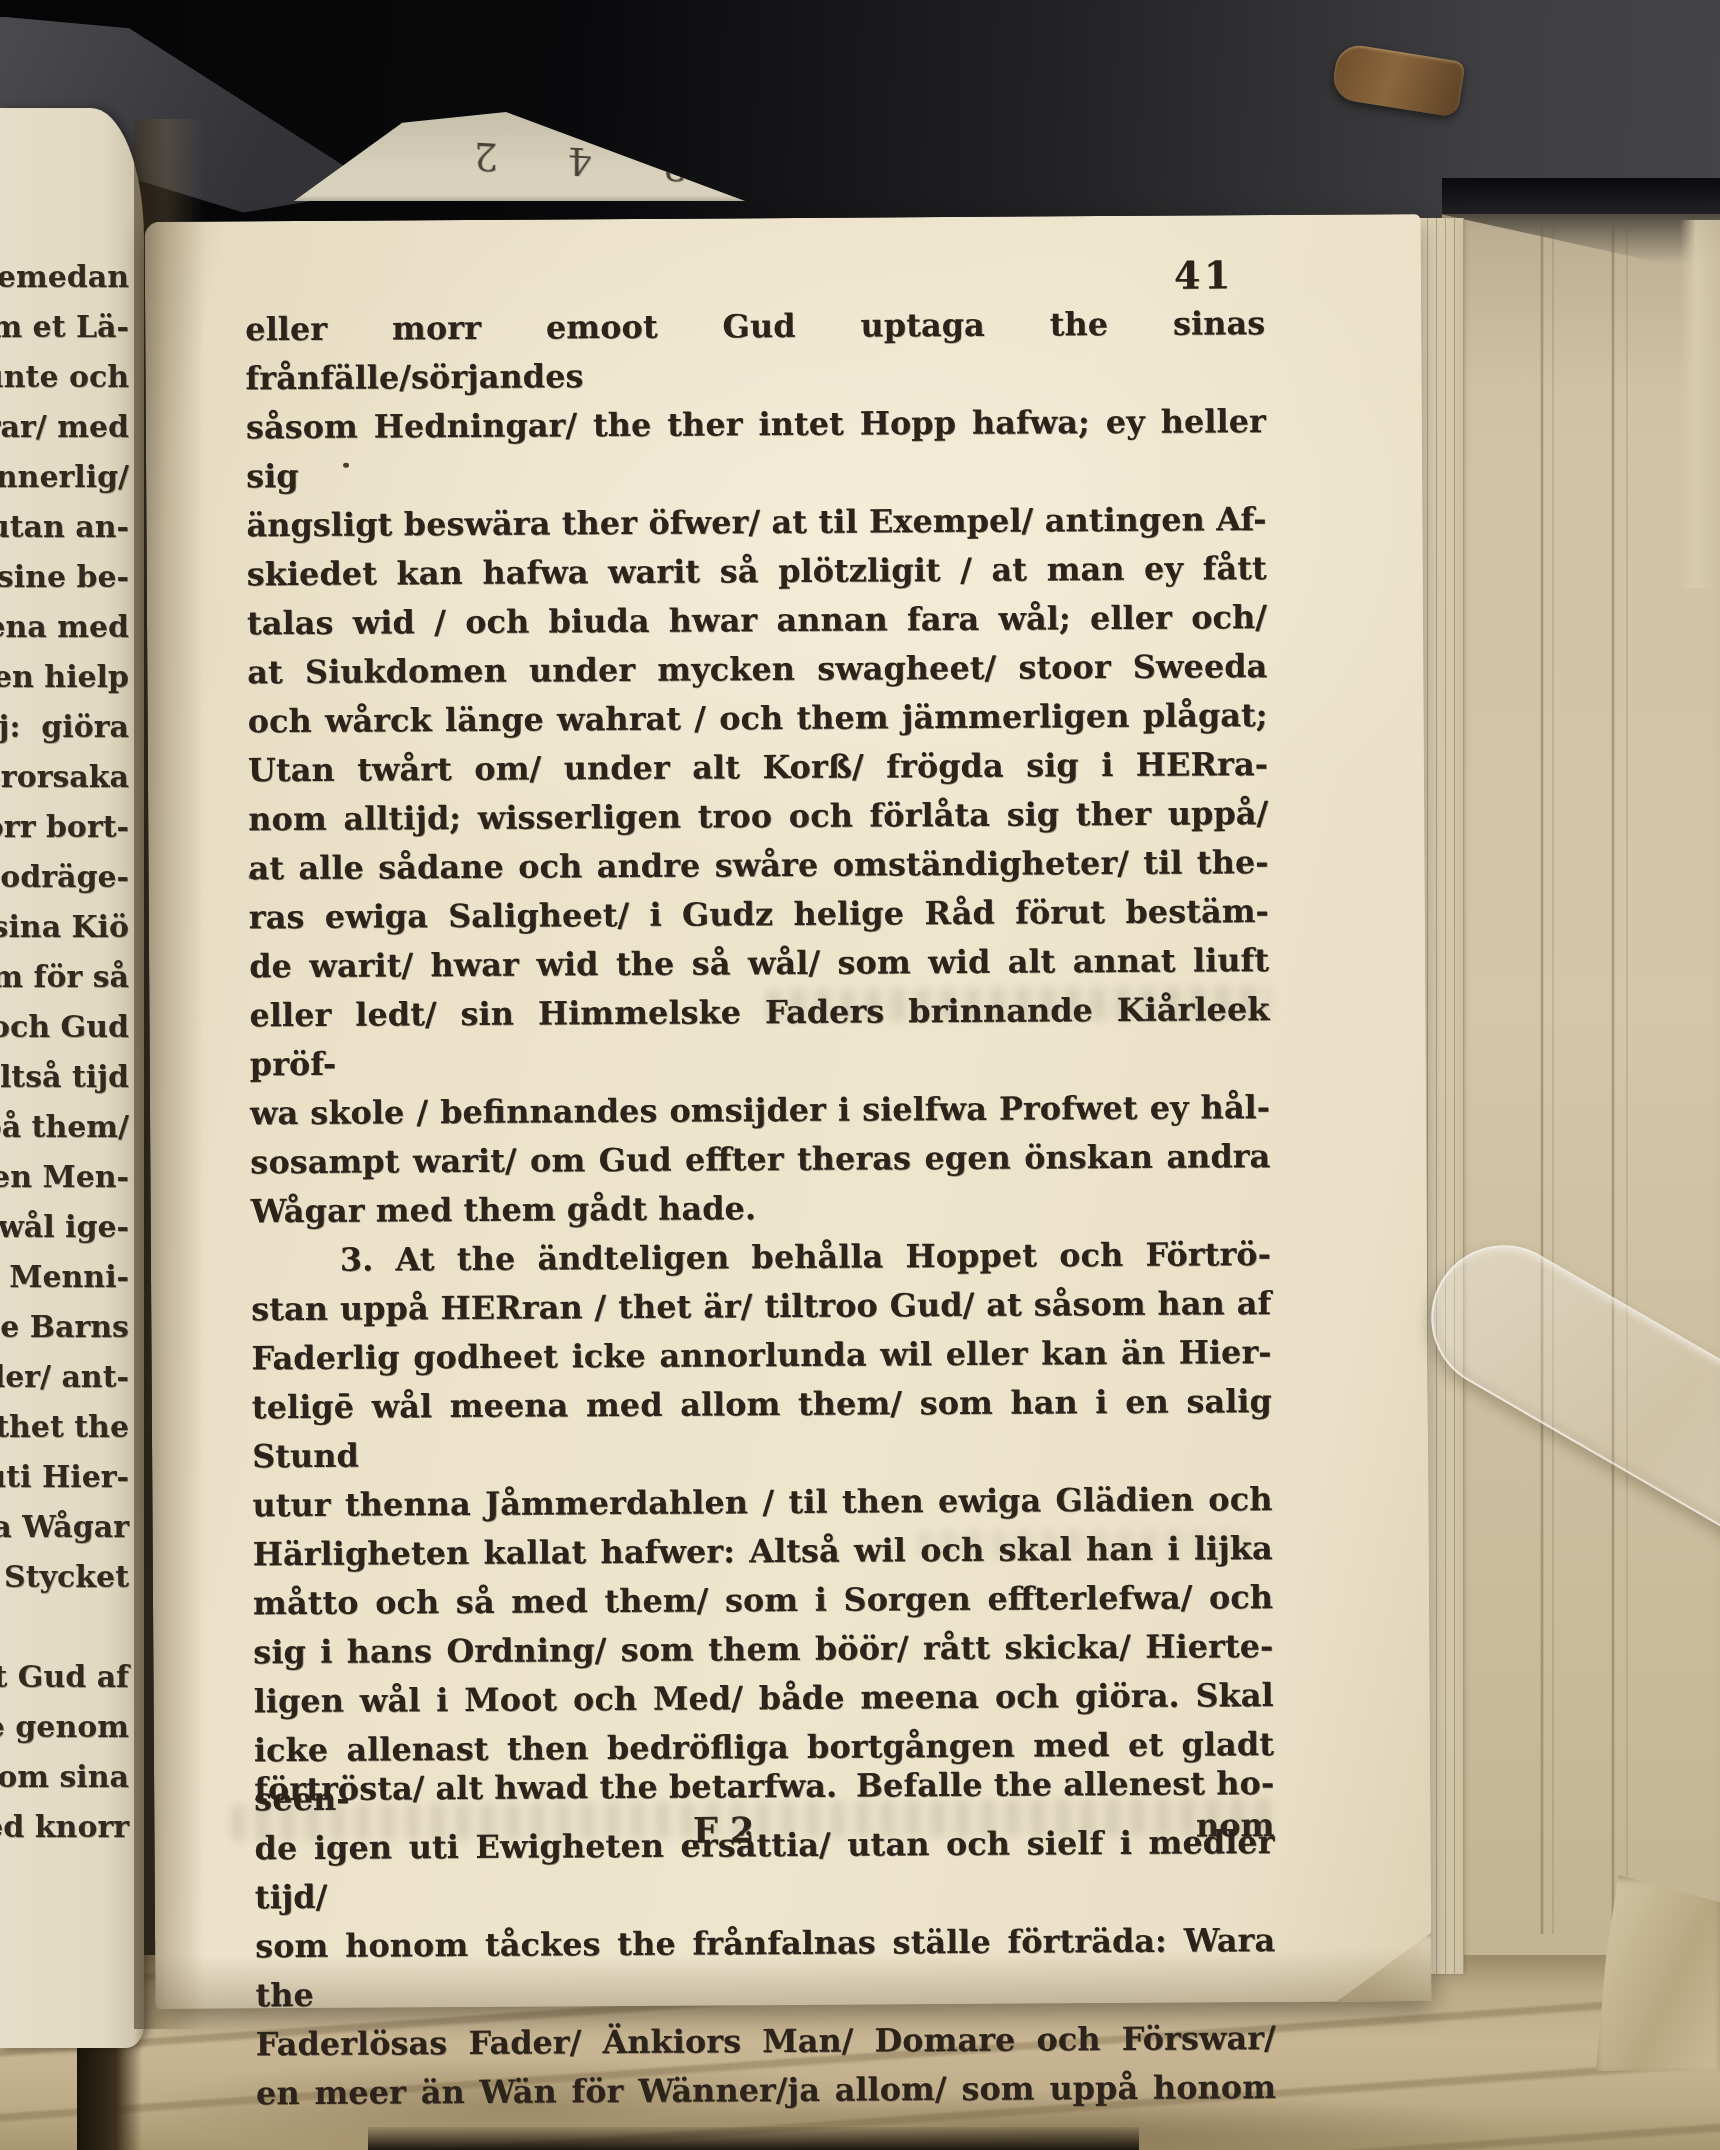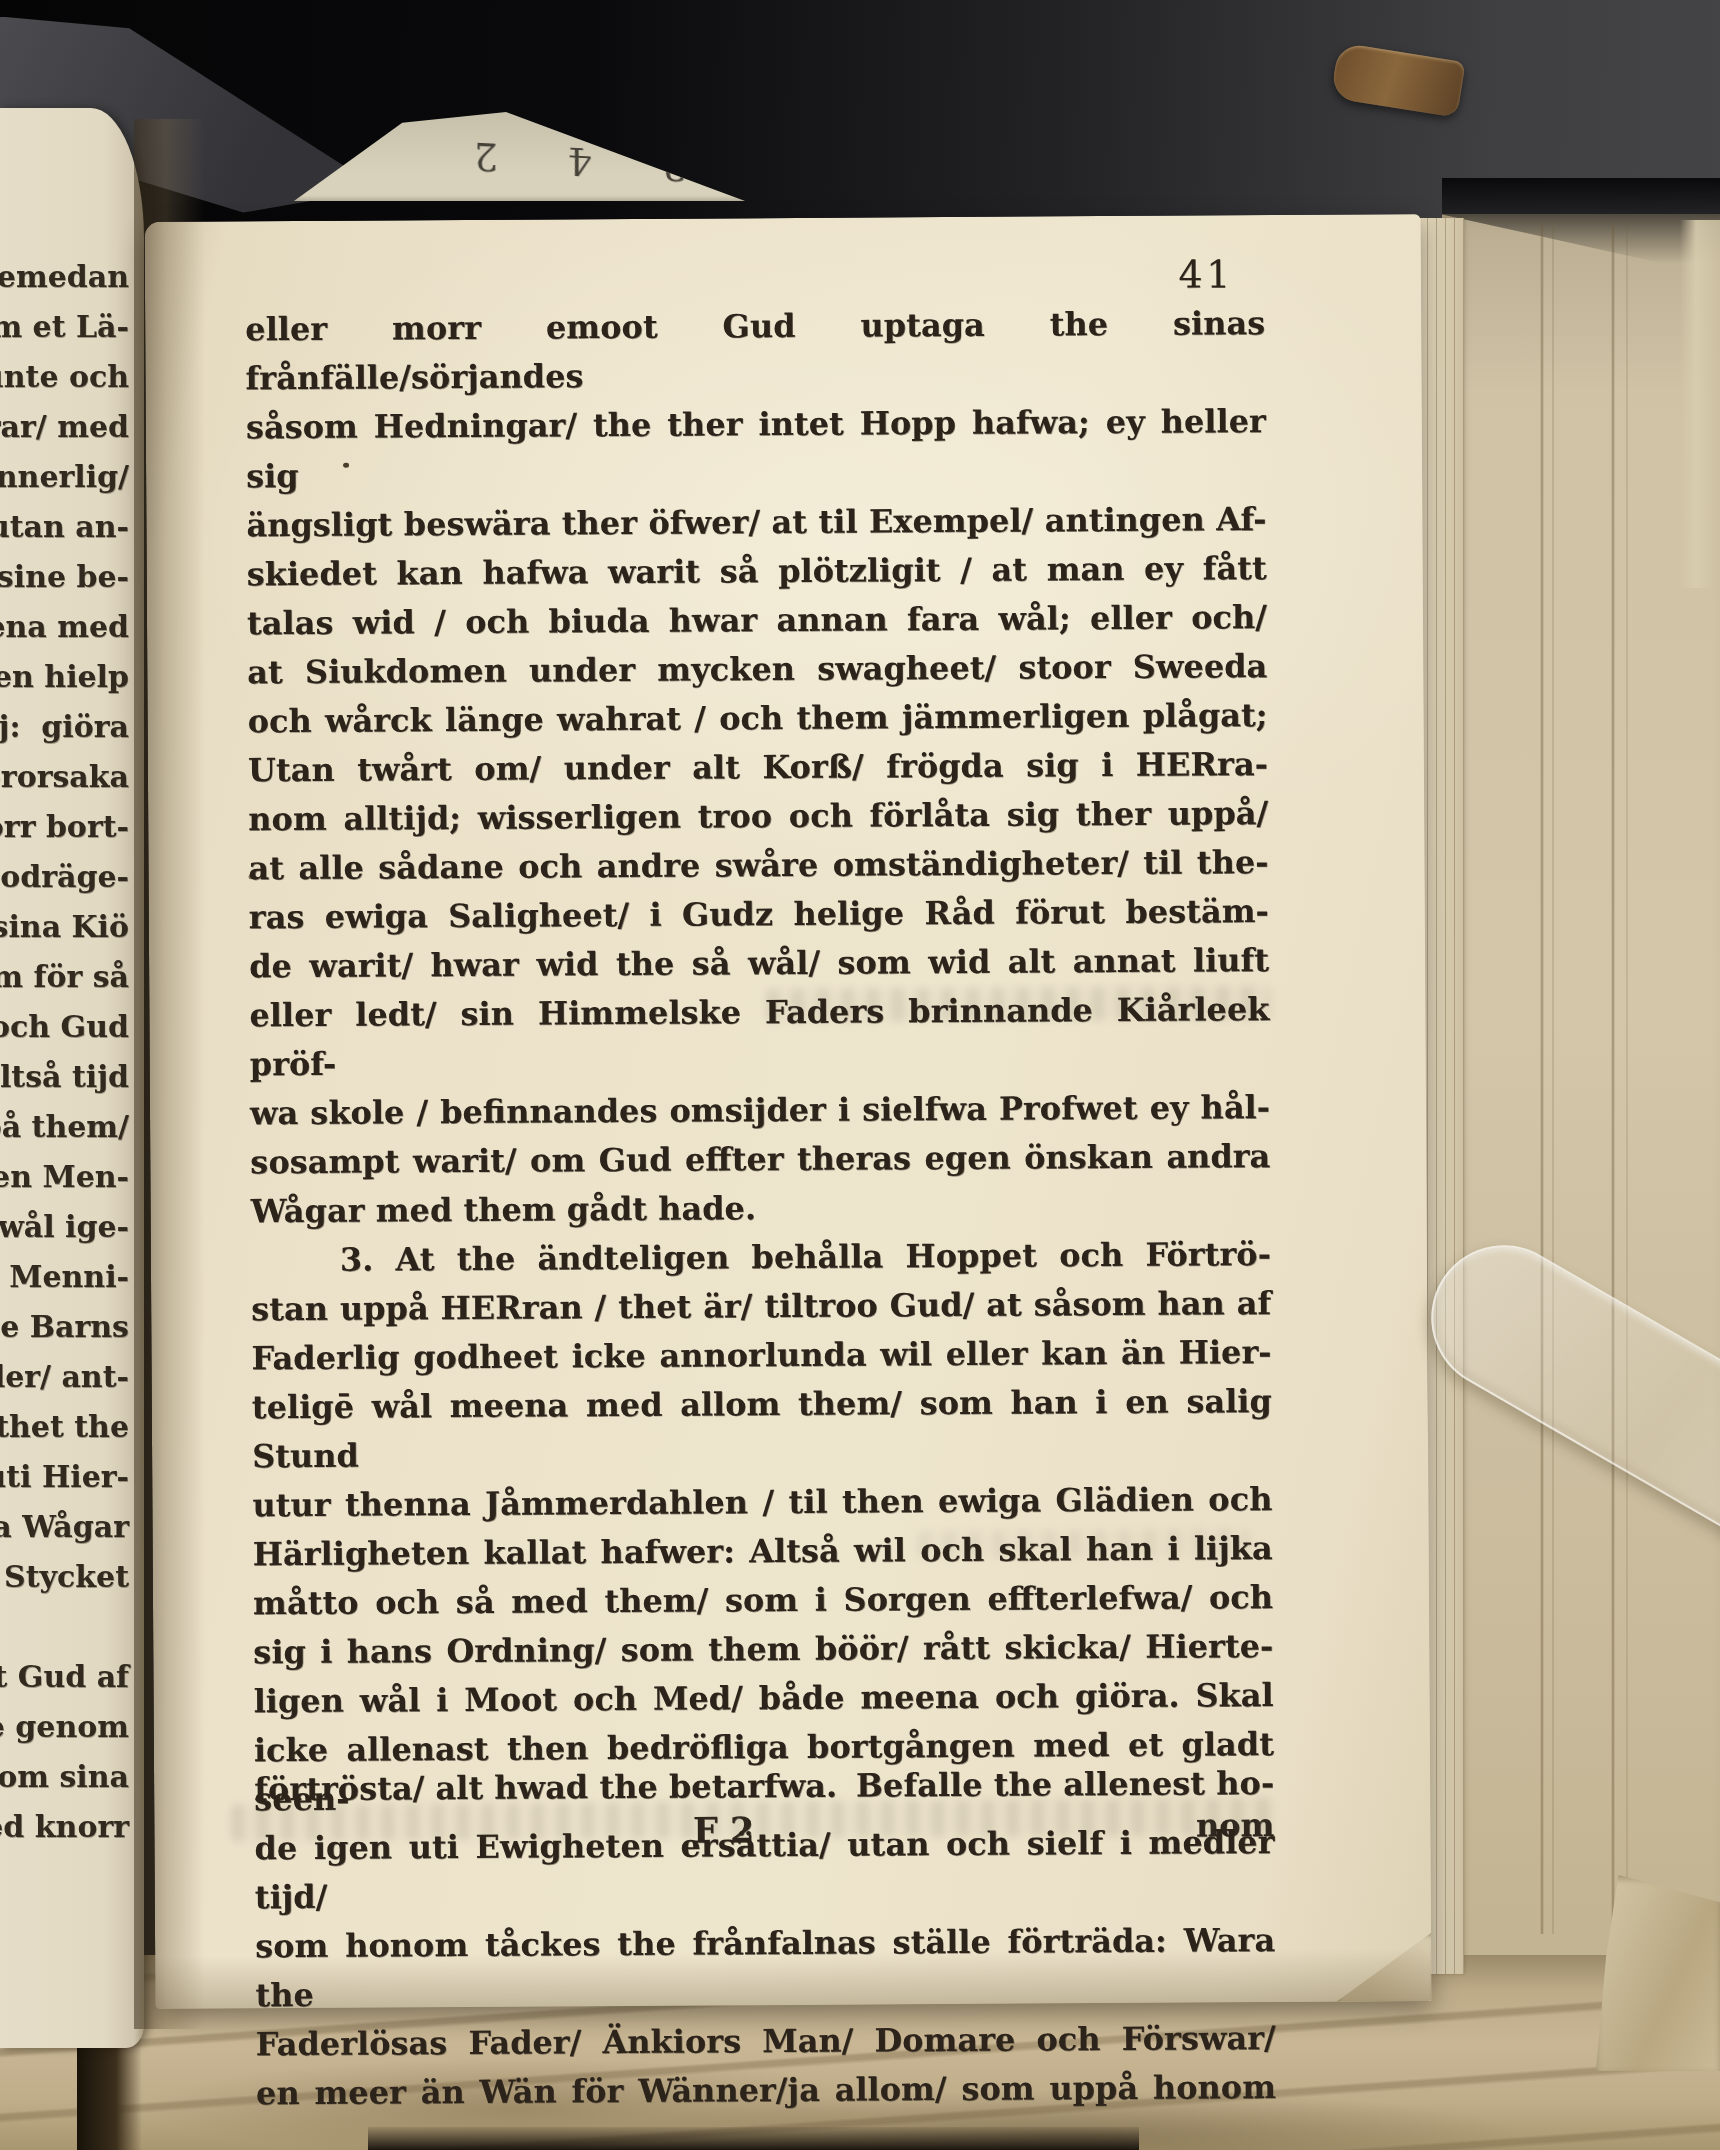--- a/index.html
+++ b/index.html
@@ -83,21 +83,21 @@
   
   .right-page{position:absolute;left:150px;top:218px;width:1276px;height:1787px;z-index:5;
     background:
       radial-gradient(949px 534px at 55% 18%,rgba(255,252,238,.35),rgba(255,252,238,0) 70%),
       linear-gradient(103deg,#cfc2a6 0%,#e6dcc2 5%,#ece2ca 26%,#eee5cd 58%,#e9dfc6 88%,#ddd1b4 100%);
     border-radius:15.4px 6px 3.6px 4.7px;transform:rotate(-.35deg);
     box-shadow:0 8.3px 24px rgba(0,0,0,.35);}
   .right-page::after{content:"";position:absolute;left:0;bottom:0;width:100%;height:53px;
     background:linear-gradient(180deg,rgba(120,102,70,0),rgba(118,100,68,.35));
     border-radius:0 0 3.6px 4.7px;}
-  .page-number{position:absolute;top:37px;right:187px;font-size:38px;font-weight:400;
+  .page-number{position:absolute;top:37px;right:187px;font-size:38px;font-weight:700;
     color:#2c241b;letter-spacing:3.6px;text-shadow:0.6px 0.6px 0 rgba(44,36,27,.5);}
   .text-block{position:absolute;left:100px;top:84px;width:1020px;z-index:2;}
   .main-line{line-height:49px;min-height:49px;font-size:32px;font-weight:700;color:#2c241b;
     text-align:justify;text-align-last:justify;white-space:normal;
     text-shadow:0.6px 0.7px 0 rgba(44,36,26,.45);}
   .main-line:nth-child(16){text-align-last:left;}
   .main-line:nth-child(17){padding-left:89px;}
   .closing-line{position:absolute;left:100px;top:1544px;width:1020px;display:flex;
     justify-content:space-between;font-size:32px;font-weight:700;color:#2c241b;
     line-height:49px;text-shadow:0.6px 0.7px 0 rgba(44,36,26,.45);}

